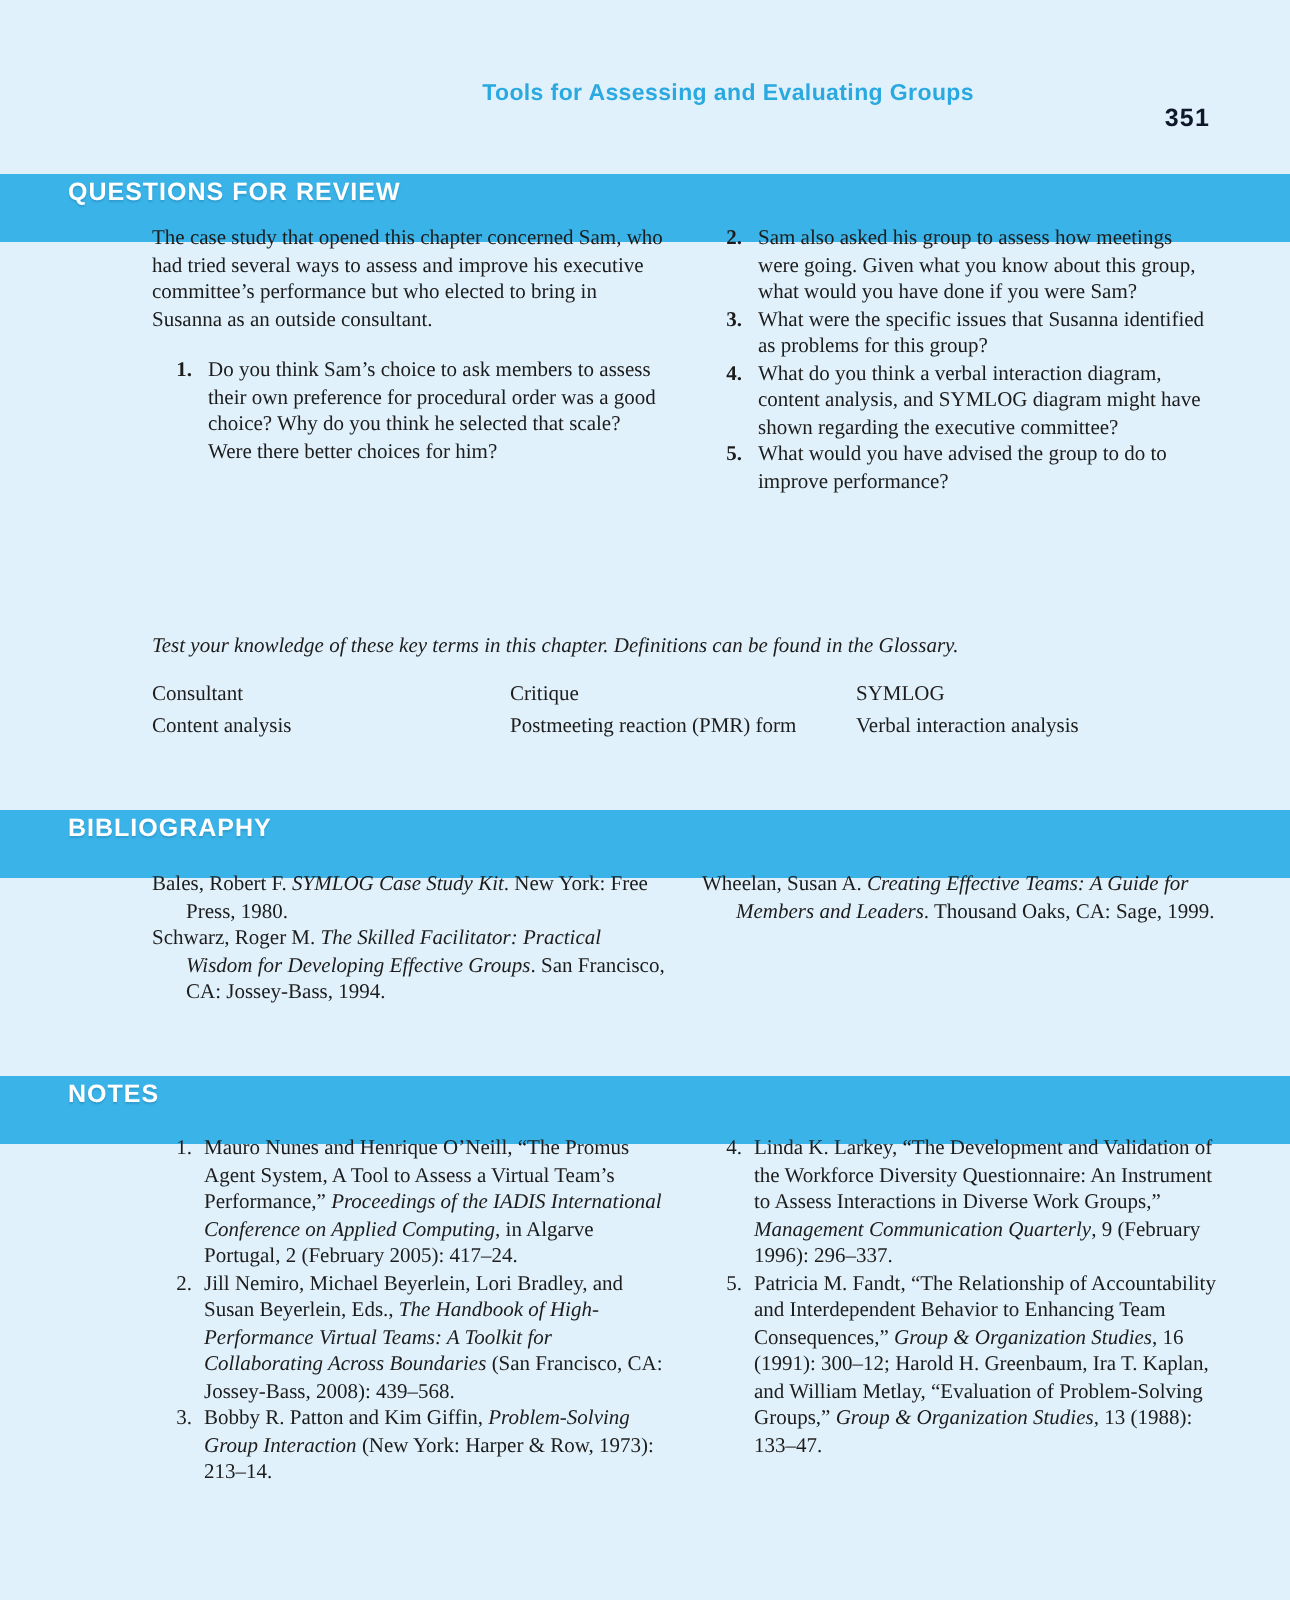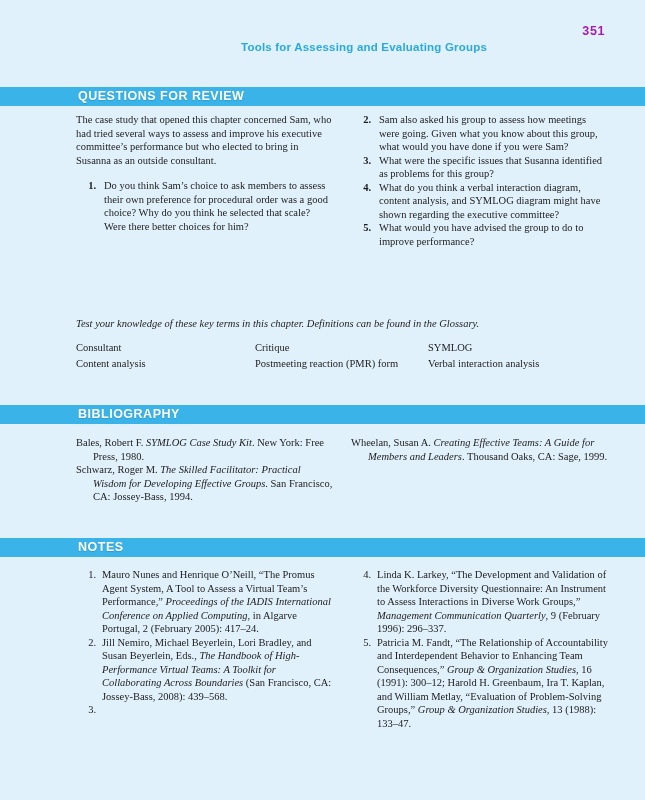--- a/index.html
+++ b/index.html
@@ -19,31 +19,31 @@
   .page{position:relative;width:645px;height:800px;overflow:hidden;background:var(--background);}
 
   
   .rh-title{
     position:absolute;top:41px;right:158px;
     font-family:"Liberation Sans",sans-serif;
     font-weight:bold;font-size:11.5px;letter-spacing:0.2px;
     color:var(--running-head-text);
   }
   .rh-number{
-    position:absolute;top:24px;right:40px;
+    position:absolute;top:52px;right:40px;
     font-family:"Liberation Sans",sans-serif;
     font-weight:bold;font-size:12.5px;letter-spacing:0.6px;
-    color:#a21caf;
+    color:#0f172a;
   }
 
   
   .banner{
-    position:absolute;left:0;width:645px;height:19px;
+    position:absolute;left:0;width:645px;height:34px;
     background:var(--banner);
-    box-sizing:border-box;padding-left:78px;
+    box-sizing:border-box;padding-left:34px;
     font-family:"Liberation Sans",sans-serif;
     font-weight:bold;font-size:12.5px;line-height:19px;letter-spacing:0.5px;
     color:var(--banner-text);
     text-shadow:0 1px 1px rgba(25,110,160,0.35);
   }
   .banner-qfr{top:87px;}
   .banner-kt{top:288px;}
   .banner-bib{top:405px;}
   .banner-notes{top:538px;}
 
@@ -168,20 +168,21 @@
       <div class="nitem">
         <span class="nnum">1.</span>
         <span class="ntext"><span>Mauro Nunes and Henrique O’Neill, “The Promus Agent System, A Tool to Assess a Virtual Team’s Performance,” </span><i>Proceedings of the IADIS International Conference on Applied Computing</i><span>, in Algarve Portugal, 2 (February 2005): 417–24.</span></span>
       </div>
       <div class="nitem">
         <span class="nnum">2.</span>
         <span class="ntext"><span>Jill Nemiro, Michael Beyerlein, Lori Bradley, and Susan Beyerlein, Eds., </span><i>The Handbook of High-Performance Virtual Teams: A Toolkit for Collaborating Across Boundaries</i><span> (San Francisco, CA: Jossey-Bass, 2008): 439–568.</span></span>
       </div>
       <div class="nitem">
         <span class="nnum">3.</span>
+        <span class="ntext"><span>Bobby R. Patton and Kim Giffin, </span><i>Problem-Solving Group Interaction</i><span> (New York: Harper &amp; Row, 1973): 213–14.</span></span>
       </div>
     </div>
     <div class="col">
       <div class="nitem">
         <span class="nnum">4.</span>
         <span class="ntext"><span>Linda K. Larkey, “The Development and Validation of the Workforce Diversity Questionnaire: An Instrument to Assess Interactions in Diverse Work Groups,” </span><i>Management Communication Quarterly</i><span>, 9 (February 1996): 296–337.</span></span>
       </div>
       <div class="nitem">
         <span class="nnum">5.</span>
         <span class="ntext"><span>Patricia M. Fandt, “The Relationship of Accountability and Interdependent Behavior to Enhancing Team Consequences,” </span><i>Group &amp; Organization Studies</i><span>, 16 (1991): 300–12; Harold H. Greenbaum, Ira T. Kaplan, and William Metlay, “Evaluation of Problem-Solving Groups,” </span><i>Group &amp; Organization Studies</i><span>, 13 (1988): 133–47.</span></span>

